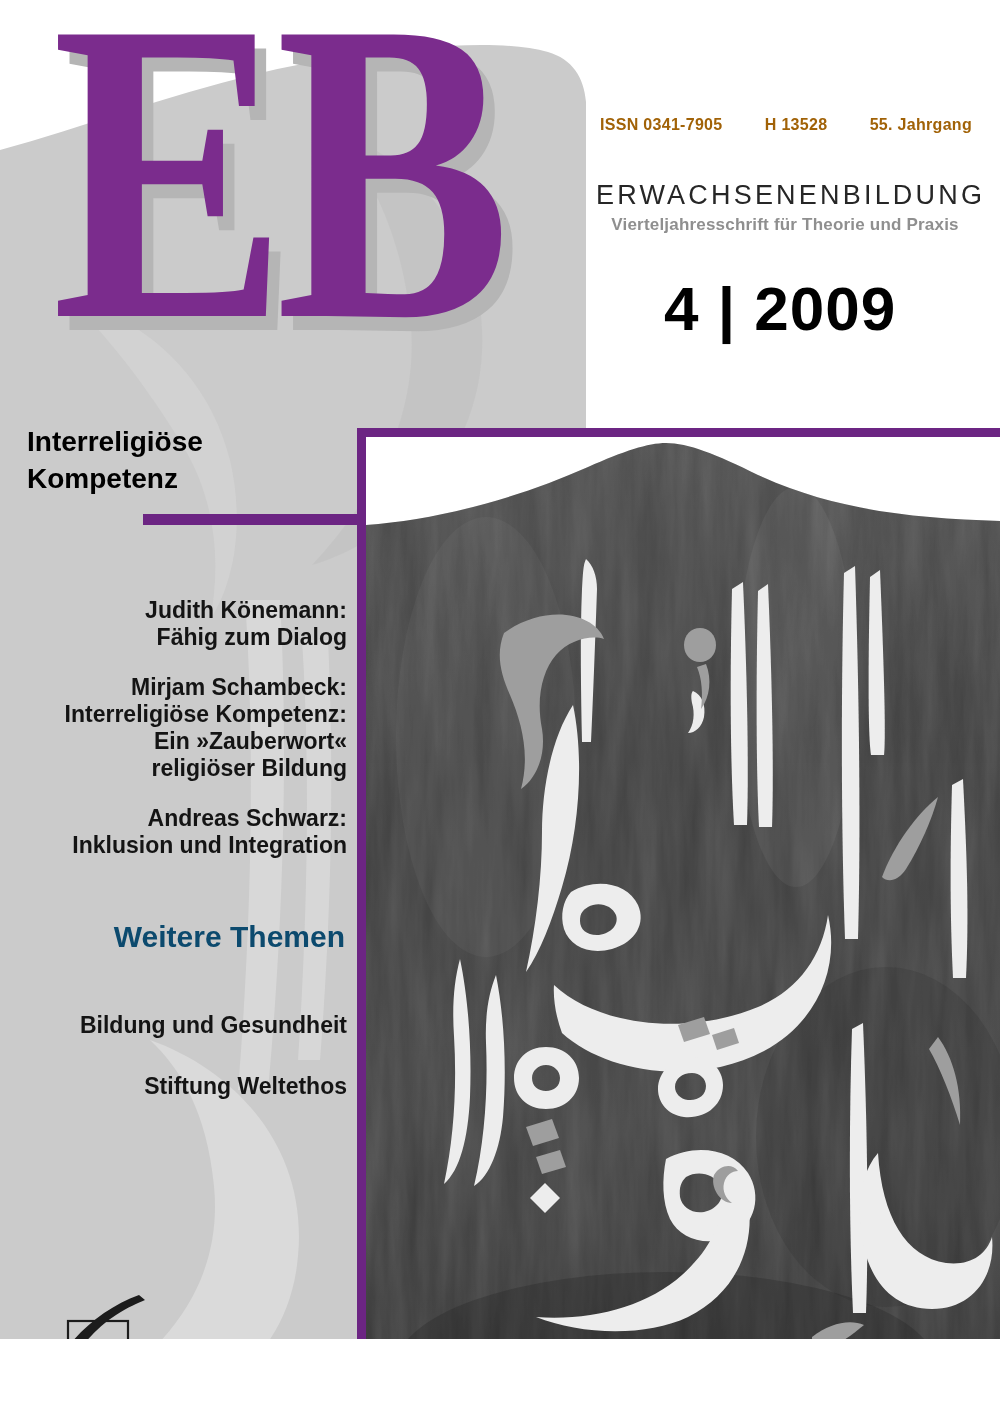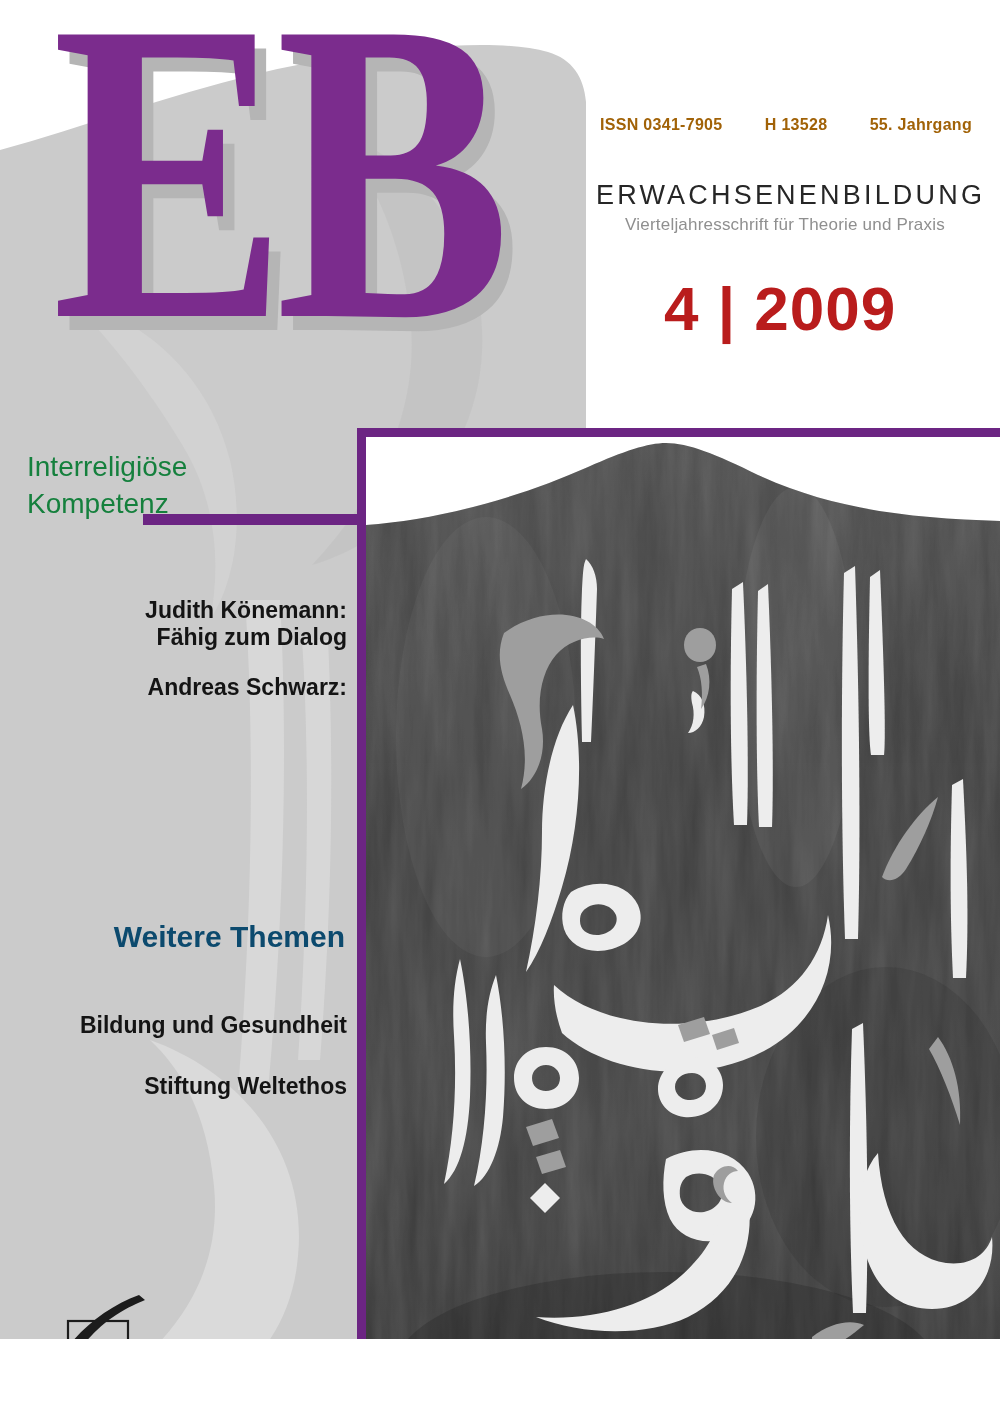--- a/index.html
+++ b/index.html
@@ -22,32 +22,32 @@
     display:flex;justify-content:space-between;
     font-size:16px;font-weight:bold;color:#a16207;letter-spacing:.3px;
   }
   .journal-title{
     position:absolute;left:596px;top:180px;width:380px;
     font-size:27px;font-weight:400;color:#262626;letter-spacing:3.2px;
     white-space:nowrap;
   }
   .journal-subtitle{
     position:absolute;left:598px;top:215px;width:374px;text-align:center;
-    font-size:17px;font-weight:normal;color:#8f8f8f;letter-spacing:.2px;
+    font-size:17px;font-weight:bold;color:#8f8f8f;letter-spacing:.2px;
     white-space:nowrap;
   }
   .issue-number{
     position:absolute;left:664px;top:273px;
-    font-size:62px;font-weight:bold;color:#b91c1c;letter-spacing:1px;
+    font-size:62px;font-weight:bold;color:#000000;letter-spacing:1px;
     white-space:nowrap;
   }
   
   .theme-heading{
-    position:absolute;left:27px;top:448px;
-    font-size:28px;line-height:37px;font-weight:normal;color:#15803d;
+    position:absolute;left:27px;top:423px;
+    font-size:28px;line-height:37px;font-weight:bold;color:#000000;
   }
   .purple-divider{
     position:absolute;left:143px;top:514px;width:223px;height:11px;
     background:#6C2583;
   }
   
   .article-list{
     position:absolute;right:653px;top:597px;text-align:right;
     font-size:23px;line-height:27px;font-weight:bold;color:#141414;
     white-space:nowrap;
@@ -109,21 +109,28 @@
     <span>Kompetenz</span>
   </div>
   <div class="purple-divider"></div>
 
   <div class="article-list">
     <div class="article-item">
       <div>Judith Könemann:</div>
       <div>Fähig zum Dialog</div>
     </div>
     <div class="article-item">
+      <div>Mirjam Schambeck:</div>
+      <div>Interreligiöse Kompetenz:</div>
+      <div>Ein »Zauberwort«</div>
+      <div>religiöser Bildung</div>
+    </div>
+    <div class="article-item">
       <div>Andreas Schwarz:</div>
+      <div>Inklusion und Integration</div>
     </div>
   </div>
 
   <div class="more-heading">Weitere Themen</div>
   <div class="more-items">
     <div class="more-item">Bildung und Gesundheit</div>
     <div class="more-item">Stiftung Weltethos</div>
   </div>
 
   <svg class="wbv-logo" viewBox="0 0 120 100" xmlns="http://www.w3.org/2000/svg">

